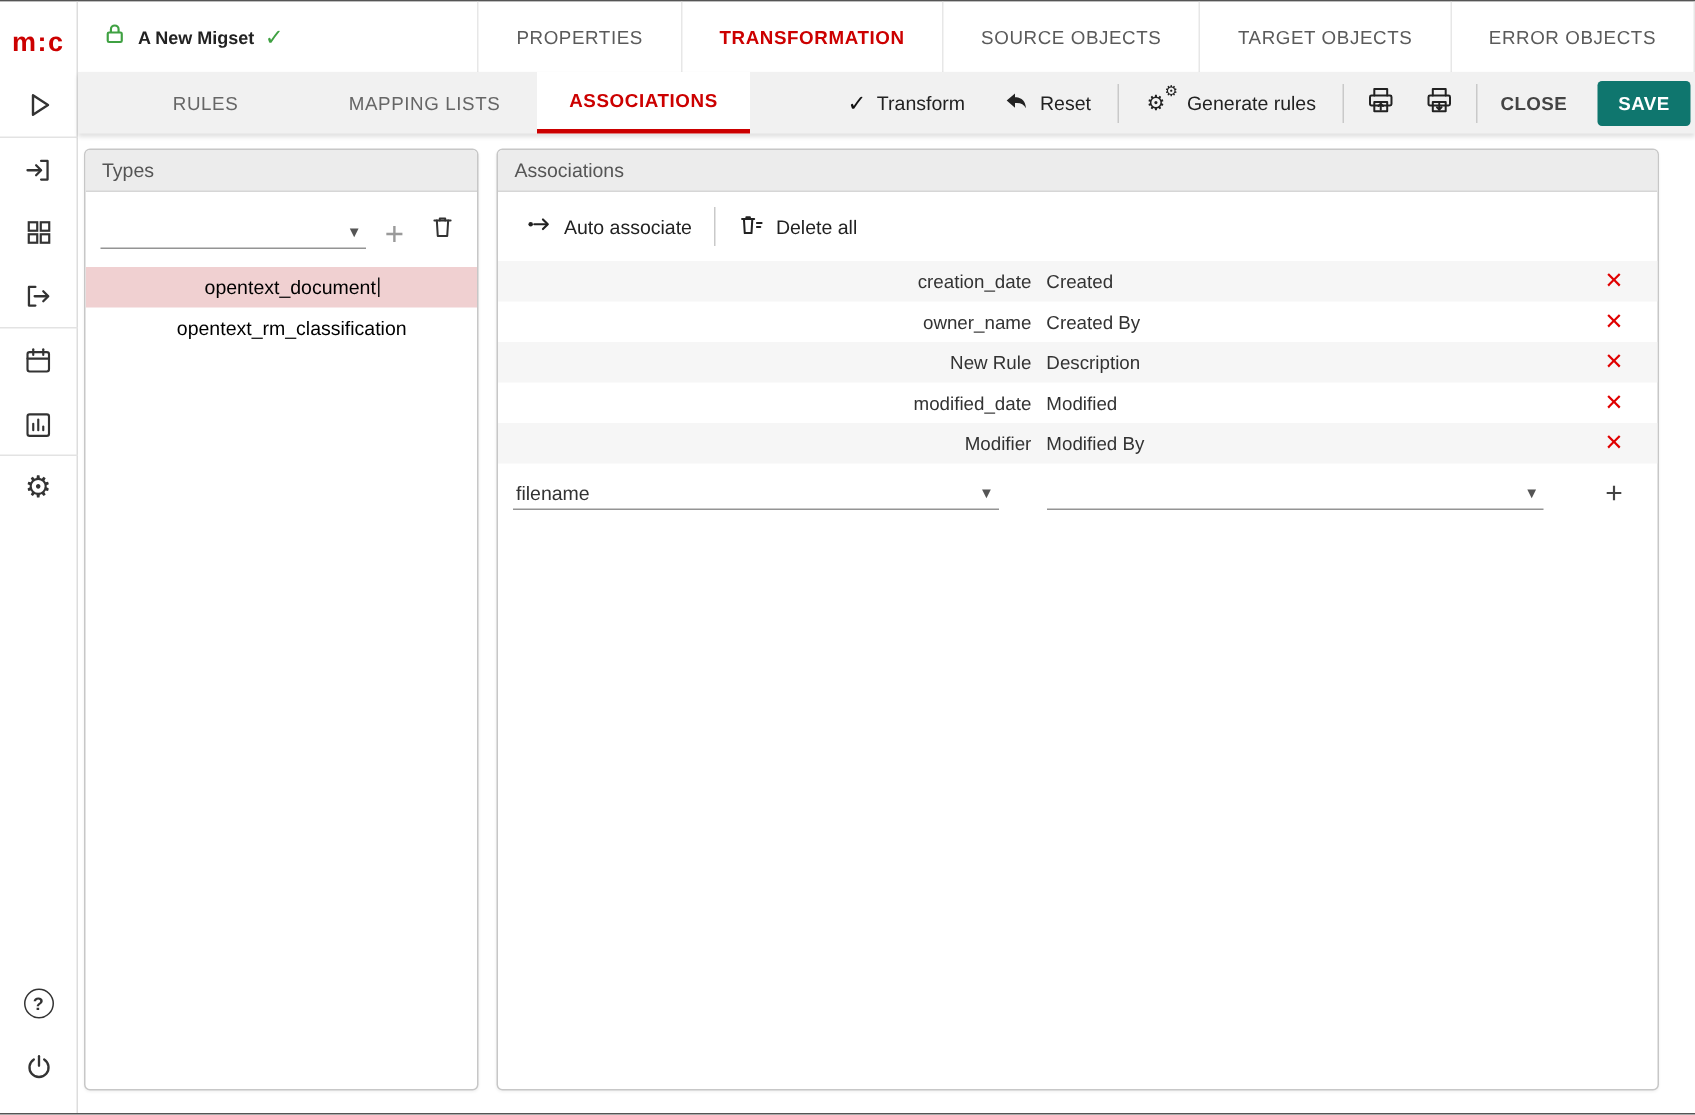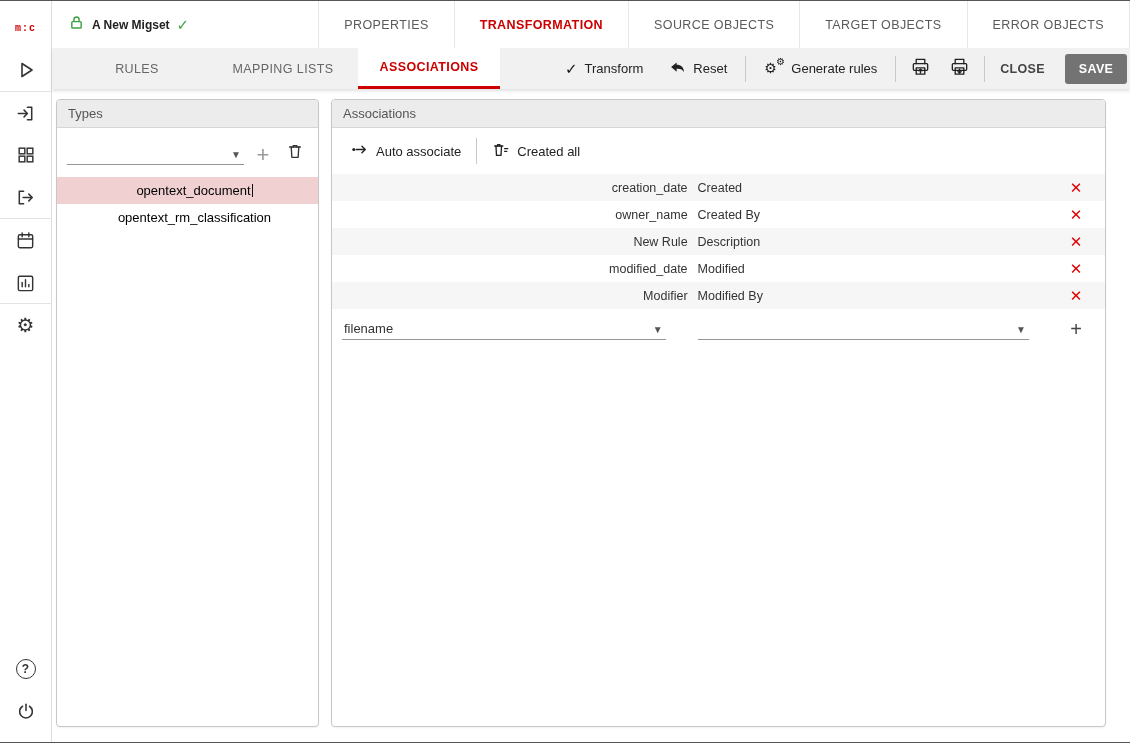--- a/index.html
+++ b/index.html
@@ -6,21 +6,21 @@
   html,body { width:1130px; height:743px; }
   body {
     font-family:"Liberation Sans","DejaVu Sans",sans-serif;
     background:#fff; color:#333; overflow:hidden;
     border-top:1px solid #555; border-bottom:1px solid #555;
   }
   .app { display:flex; width:1130px; height:741px; }
 
   
   .sidebar { width:52px; flex:none; border-right:1px solid #ddd; display:flex; flex-direction:column; align-items:center; background:#fff; padding-top:6px; }
-  .logo { color:#cc0000; font-weight:700; font-size:10px; height:42px; display:flex; align-items:center; letter-spacing:1px;font-family:Liberation Mono, monospace; }
+  .logo { color:#cc0000; font-weight:700; font-size:18px; height:42px; display:flex; align-items:center; letter-spacing:1px; }
   .icon-btn { width:52px; height:42px; display:flex; align-items:center; justify-content:center; cursor:pointer; color:#333; }
   .icon-btn svg { display:block; }
   .side-divider { width:52px; height:1px; background:#e3e3e3; flex:none; }
   .sidebar-bottom { margin-top:auto; padding-bottom:10px; display:flex; flex-direction:column; align-items:center; }
   .help-circle { width:20px; height:20px; border:1.6px solid #333; border-radius:50%; display:flex; align-items:center; justify-content:center; font-size:12px; font-weight:700; color:#333; }
   .gear-glyph { font-size:20px; line-height:1; color:#333; }
 
   
   .main { flex:1; display:flex; flex-direction:column; min-width:0; }
 
@@ -37,21 +37,21 @@
   .sub-tabs { display:flex; margin-left:14px; }
   .sub-tab { width:142px; display:flex; align-items:center; justify-content:center; font-size:12.5px; letter-spacing:.4px; color:#666; cursor:pointer; }
   .sub-tab.mid { width:150px; }
   .sub-tab.active { background:#fff; color:#cc0000; font-weight:700; border-bottom:3px solid #cc0000; }
   .actions { flex:1; display:flex; align-items:center; padding-left:40px; min-width:0; }
   .action-btn { display:flex; align-items:center; gap:7px; font-size:13px; color:#222; cursor:pointer; padding:0 13px; white-space:nowrap; }
   .v-div { width:1px; height:26px; background:#c9c9c9; margin:0 5px; flex:none; }
   .tool-icon-btn { padding:0 9px; display:flex; align-items:center; cursor:pointer; }
   .right-group { margin-left:auto; display:flex; align-items:center; gap:10px; padding-right:18px; }
   .close-btn { font-size:12.5px; font-weight:700; letter-spacing:.3px; color:#444; padding:8px 10px; cursor:pointer; }
-  .save-btn { background:#737373; color:#fff; font-size:12.5px; font-weight:700; letter-spacing:.3px; padding:8px 14px; border-radius:3px; cursor:pointer; }
+  .save-btn { background:#0f766e; color:#fff; font-size:12.5px; font-weight:700; letter-spacing:.3px; padding:8px 14px; border-radius:3px; cursor:pointer; }
   .check-glyph { color:#111; font-weight:700; font-size:15px; }
   .gears-wrap { position:relative; width:20px; height:18px; }
   .gears-wrap .g1 { position:absolute; left:0; top:1px; font-size:14px; color:#222; line-height:1; }
   .gears-wrap .g2 { position:absolute; right:-1px; top:-3px; font-size:10px; color:#222; line-height:1; }
 
   
   .content { flex:1; display:flex; gap:12px; padding:10px 24px 15px 4px; background:#fff; min-height:0; }
   .panel { border:1px solid #c7c7c7; border-radius:4px; background:#fff; display:flex; flex-direction:column; overflow:hidden; box-shadow:0 1px 2px rgba(0,0,0,.06); }
   .types-panel { width:263px; flex:none; }
   .assoc-panel { flex:1; min-width:0; }
@@ -303,21 +303,21 @@
           <div class="action-btn">
             <span>
               <svg width="18" height="18" viewBox="0 0 20 20" fill="none" stroke="#222" stroke-width="1.5" stroke-linecap="round" stroke-linejoin="round">
                   <path d="M3 5.5h9"></path>
                   <path d="M6.2 5.5V4.2h2.6v1.3"></path>
                   <path d="M4.4 5.5 5 16h5l.6-10.5"></path>
                   <path d="M14 8.5h3.5"></path>
                   <path d="M14 11.5h2.5"></path>
                 </svg>
             </span>
-            <span>Created all</span>
+            <span>Delete all</span>
           </div>
         </div>
 
 
         <div class="t-rows">
           <div class="t-row">
             <div class="cell-rule">creation_date</div>
             <div class="cell-attr">Created</div>
             <div class="cell-del">
                 <span class="x-icon">✕</span>

